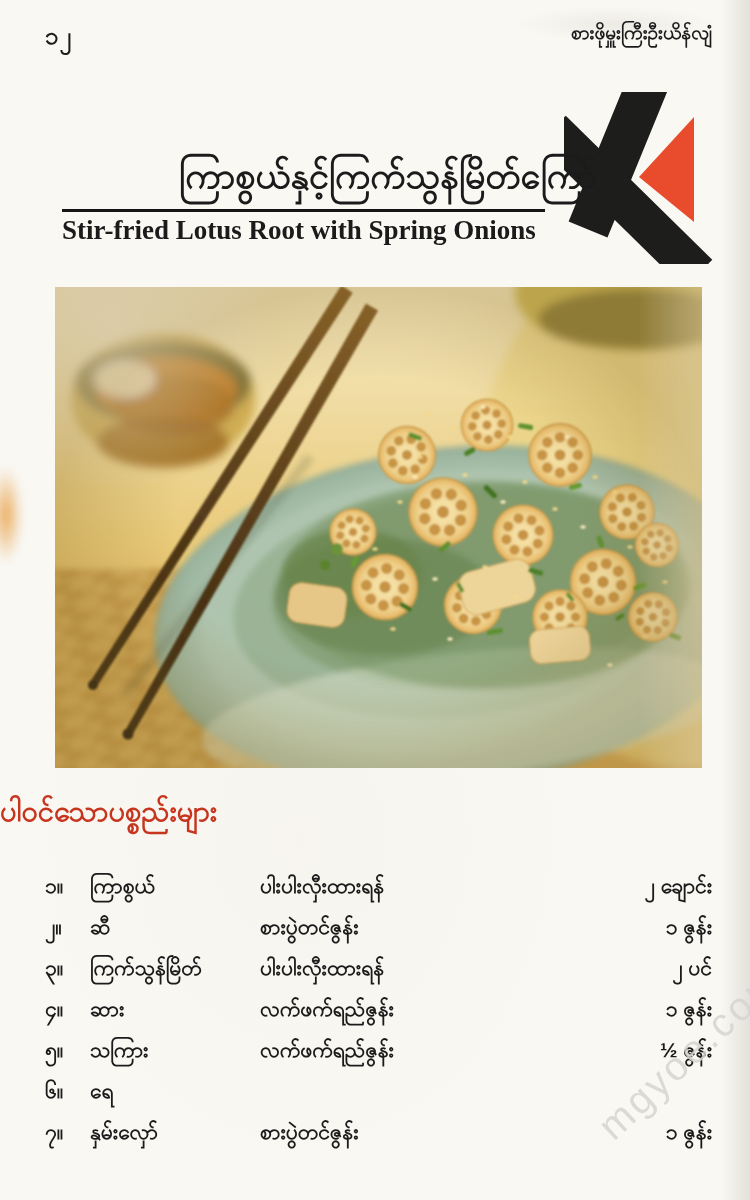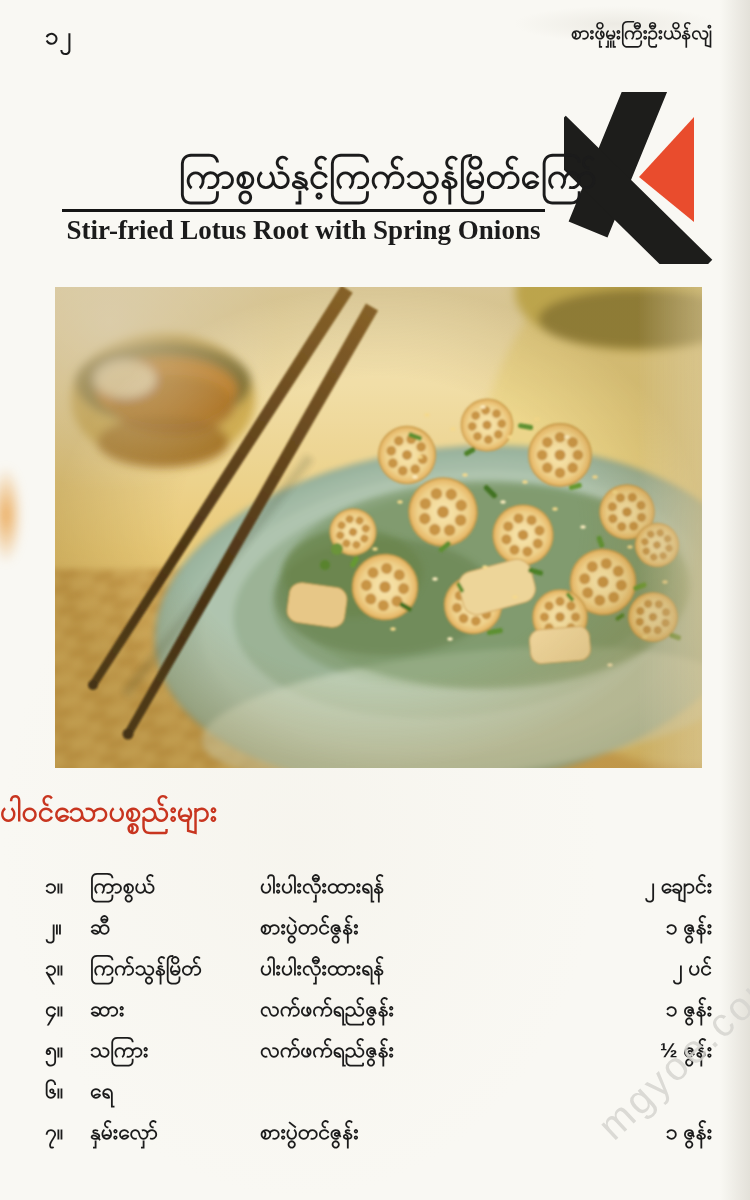--- a/index.html
+++ b/index.html
@@ -16,21 +16,21 @@
       justify-content:space-between;align-items:flex-start;}
   .page-num{font-size:24px;font-weight:bold;letter-spacing:1px;}
   .author{font-size:19px;font-weight:bold;}
   
   .title-block{position:absolute;top:88px;left:0;right:0;height:175px;}
   .logo{position:absolute;top:4px;right:36px;width:150px;height:172px;}
   .title-my{position:absolute;top:56px;left:166px;right:140px;text-align:center;
       font-size:36px;font-weight:bold;line-height:1.1;white-space:nowrap;margin-top:12px;}
   .rule{position:absolute;top:121px;left:62px;width:483px;height:0;
       border-top:3px solid #151515;}
-  .title-en{position:absolute;top:127px;left:62px;width:483px;text-align:center;
+  .title-en{position:absolute;top:127px;left:62px;width:483px;
       font-family:"Liberation Serif",serif;font-size:27px;font-weight:600;
       white-space:nowrap;}
   
   .photo{position:absolute;top:287px;left:55px;width:647px;height:481px;}
   .photo svg{display:block;}
   
   .ing-heading{position:absolute;top:792px;left:0;right:0;
       font-size:29px;font-weight:bold;color:var(--heading-red,#c8351f);}
   
   .ing-table{position:absolute;top:872px;left:45px;right:38px;}

